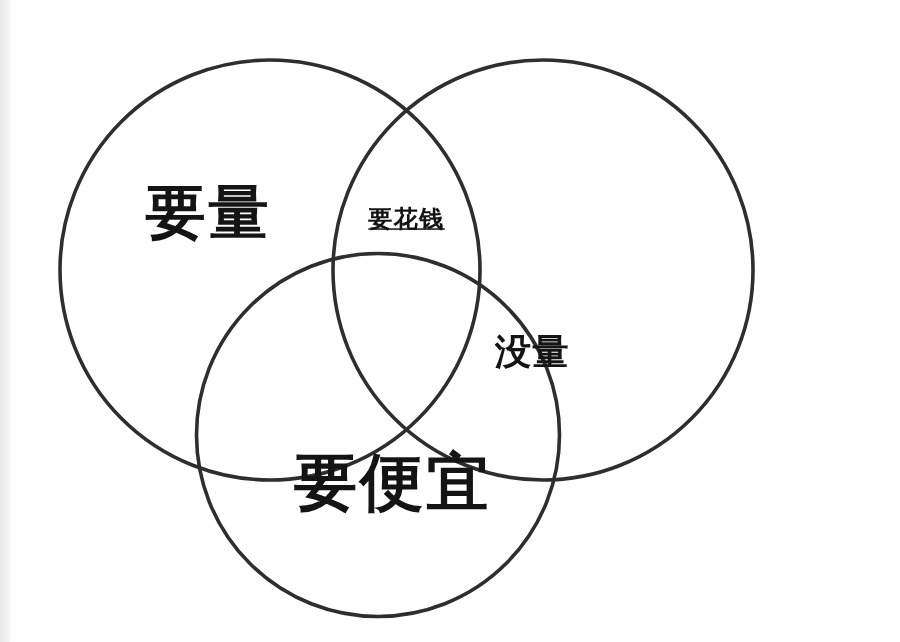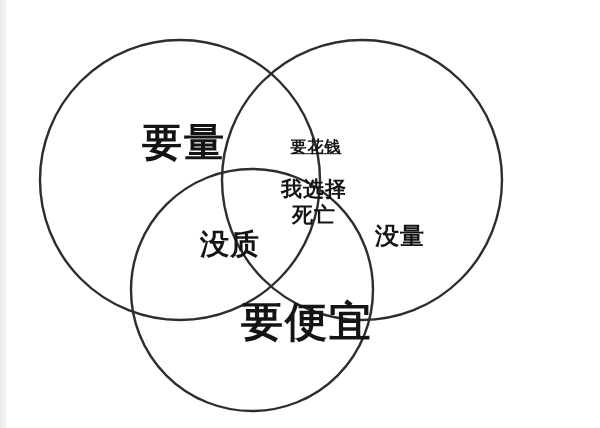--- a/index.html
+++ b/index.html
@@ -27,21 +27,20 @@
   }
   .label {
     position: absolute;
     transform: translate(-50%, -50%);
     color: #141414;
     font-weight: bold;
     white-space: nowrap;
     text-align: center;
     line-height: 1.1;
     letter-spacing: 2px;
-    margin-left: 45px;
   }
   .label-set-left    { left: 139px; top: 142px; font-size: 40px; }
   .label-set-right   { left: 402px; top: 140px; font-size: 40px; }
   .label-set-bottom  { left: 262px; top: 325px; font-size: 42px; font-family: Liberation Mono, monospace; }
   .label-ix-top      { left: 271px; top: 147px; font-size: 16px; letter-spacing: 1px; text-decoration: underline; }
   .label-ix-left     { left: 185px; top: 245px; font-size: 29px; letter-spacing: 1px; }
   .label-ix-right    { left: 355px; top: 236px; font-size: 24px; letter-spacing: 1px; }
   .label-ix-center   { left: 269px; top: 202px; font-size: 21px; letter-spacing: 1px; line-height: 1.25; }
 </style>
 </head>
@@ -57,22 +56,17 @@
     <circle cx="252" cy="290" r="121" fill="none" stroke="#2e2e2e" stroke-width="2.4"></circle>
   </svg>
 
   <div class="label label-set-left">要量</div>
 
 
   <div class="label label-set-bottom">要便宜</div>
 
   <div class="label label-ix-top">要花钱</div>
 
-  <div class="label label-ix-left">没质</div>
 
   <div class="label label-ix-right">没量</div>
 
-  <div class="label label-ix-center">
-    <div>我选择</div>
-    <div>死亡</div>
-  </div>
 
 </div>
 
 </body></html>

